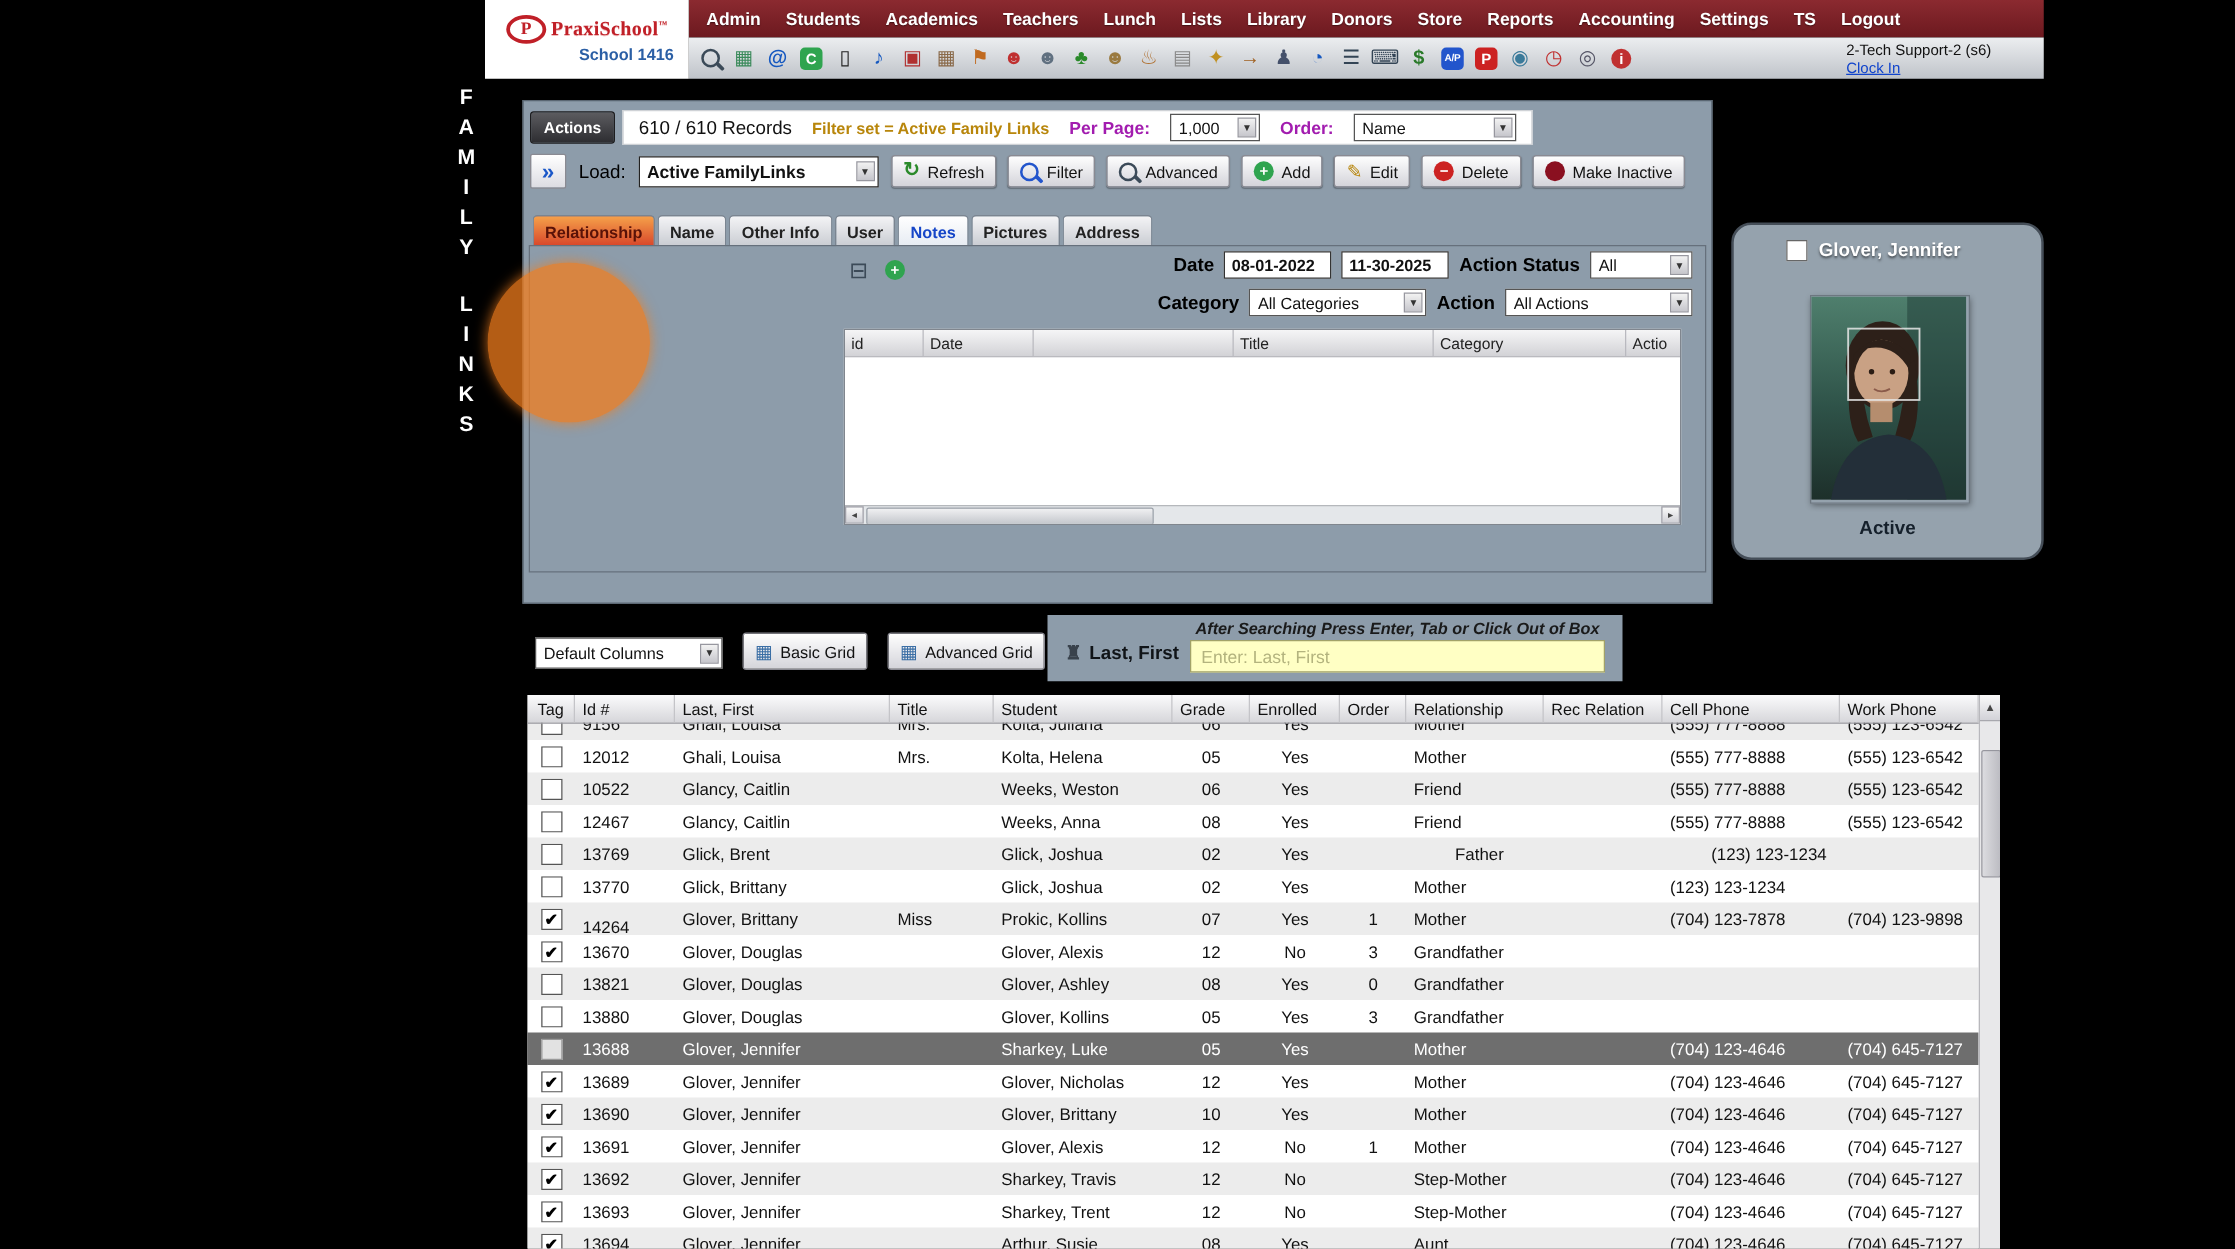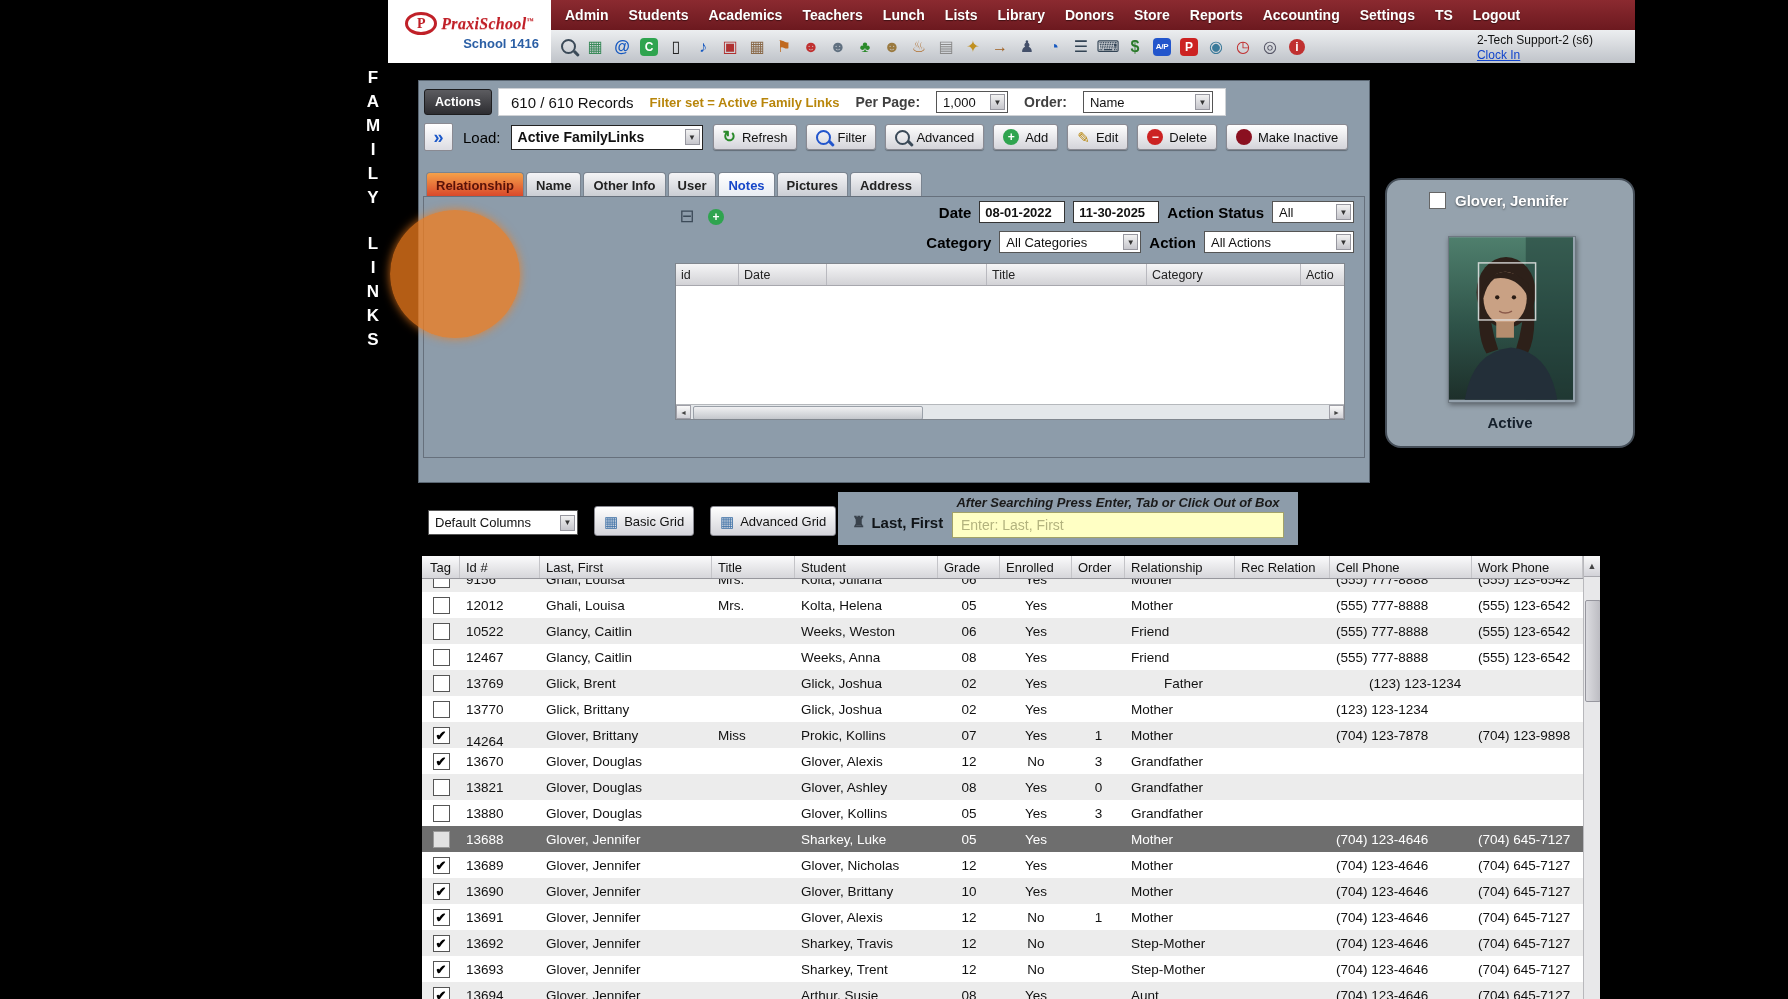--- a/index.html
+++ b/index.html
@@ -8,21 +8,21 @@
     background:#000;font-family:"Liberation Sans",sans-serif;
     -webkit-font-smoothing:antialiased;
   }
   
   .logo-box{position:absolute;left:388px;top:0;width:163px;height:63px;background:#fff;
     display:flex;flex-direction:column;align-items:center;justify-content:center;z-index:5;}
   .logo-row{display:flex;align-items:center;gap:4px;}
   .logo-oval{width:32px;height:23px;border:3px solid #c02028;border-radius:50%;
     color:#c02028;font-weight:bold;font-size:14px;display:flex;align-items:center;justify-content:center;
     font-family:"Liberation Serif",serif;box-sizing:border-box;}
-  .logo-text{color:#c02028;font-weight:bold;font-style:italic;font-size:16px;
+  .logo-text{color:#c02028;font-weight:bold;font-size:16px;
     font-family:"Liberation Serif",serif;letter-spacing:.3px;text-shadow:0 1px 0 #f2bcbc;text-align:center;}
   .logo-tm{font-size:7px;color:#c02028;vertical-align:super;}
   .logo-school{color:#2b5fa5;font-weight:bold;font-size:13px;align-self:flex-end;padding-right:12px;margin-top:1px;}
 
   .menubar{position:absolute;left:551px;top:0;width:1084px;height:30px;
     background:linear-gradient(#8b2a30,#6c191f);display:flex;align-items:center;
     padding:0 4px;box-sizing:border-box;z-index:4;}
   .menu-item{color:#fff;font-weight:bold;font-size:14px;padding:0 10px;cursor:pointer;
     text-shadow:0 1px 1px rgba(0,0,0,.45);white-space:nowrap;}
 
@@ -54,21 +54,21 @@
     background:#8d9caa;border:1px solid #5a6672;box-sizing:border-box;z-index:2;}
 
   .actions-row{position:absolute;left:5px;top:8px;height:26px;display:flex;align-items:center;}
   .actions-btn{width:66px;height:24px;background:linear-gradient(#5c5c60,#2d2d31);color:#fff;
     font-weight:bold;font-size:12.5px;display:flex;align-items:center;justify-content:center;
     border:1px solid #1d1d1f;border-radius:3px;cursor:pointer;margin-right:6px;}
   .records-strip{height:26px;background:#fff;border:1px solid #cfd2d6;display:inline-flex;
     align-items:center;padding:0 12px;gap:16px;white-space:nowrap;}
   .records-text{font-size:15px;color:#111;}
   .filter-set{font-size:13px;color:#b8860b;font-weight:bold;}
-  .bar-label{font-size:14px;color:#404040;font-weight:bold;}
+  .bar-label{font-size:14px;color:#a21caf;font-weight:bold;}
 
   .select{height:22px;background:#fff;border:1px solid #555;display:inline-flex;align-items:center;
     justify-content:space-between;padding:0 2px 0 6px;font-size:13px;color:#111;cursor:pointer;box-sizing:border-box;}
   .select .sel-val{white-space:nowrap;overflow:hidden;}
   .select .arrow{width:15px;height:16px;background:linear-gradient(#f2f2f2,#c6c6cc);border:1px solid #97979f;
     display:flex;align-items:center;justify-content:center;margin-left:6px;box-sizing:border-box;}
   .select .arrow::after{content:"▼";font-size:8px;color:#333;}
 
   .load-row{position:absolute;left:5px;top:42px;height:28px;display:flex;align-items:center;gap:10px;}
   .goto-btn{width:27px;height:26px;background:linear-gradient(#ffffff,#dcdce2);border:1px solid #8a8a92;

